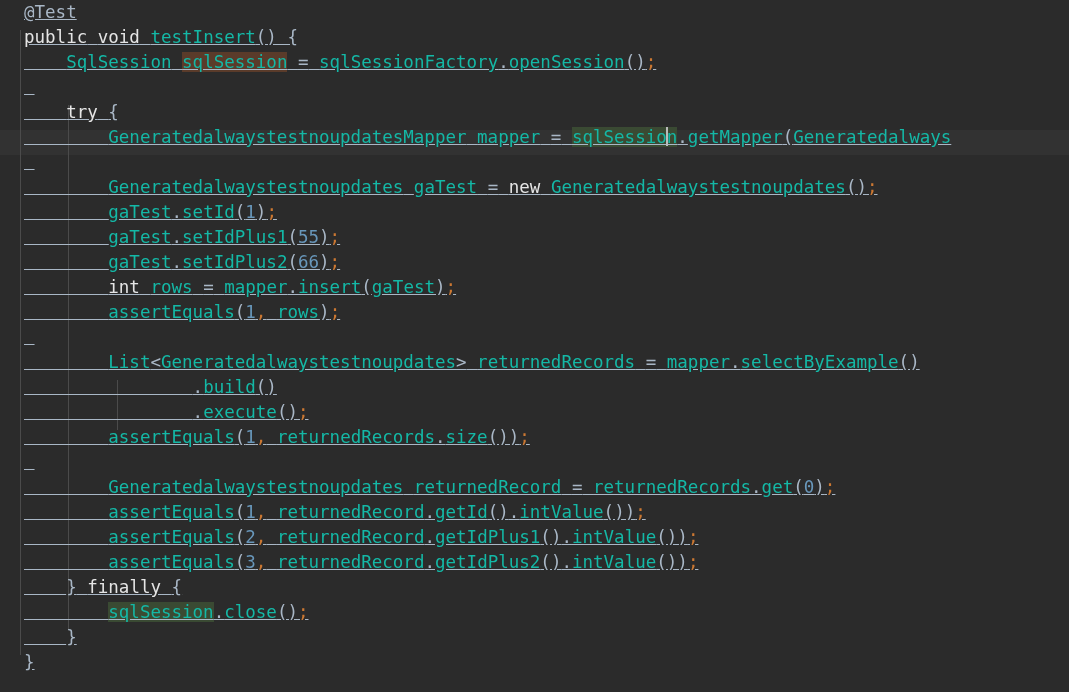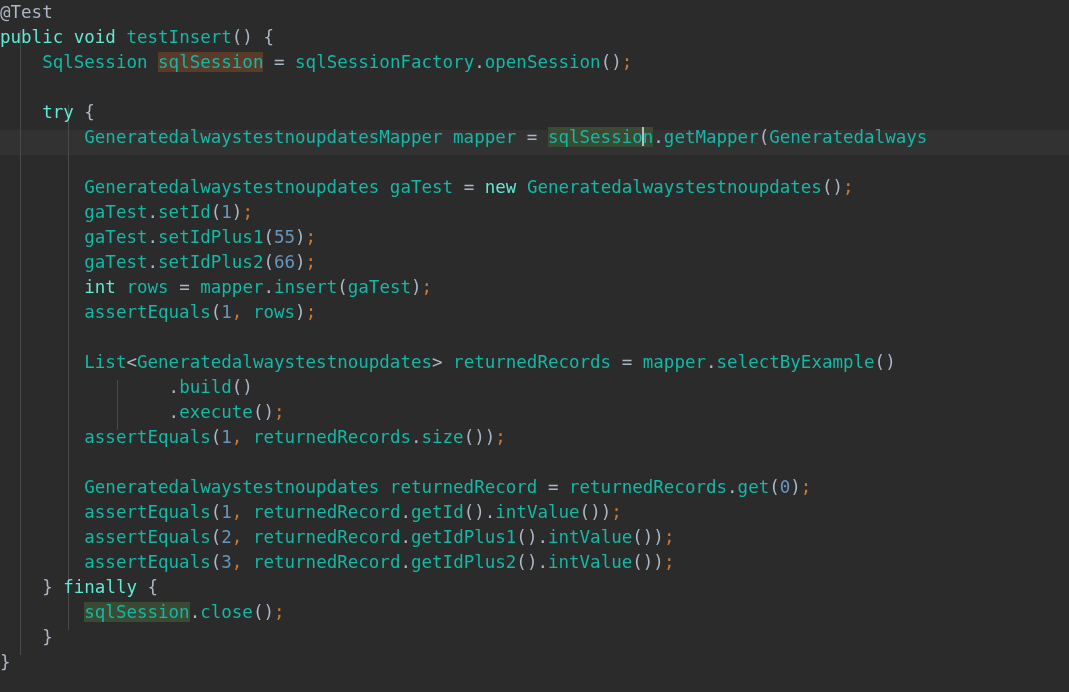--- a/index.html
+++ b/index.html
@@ -48,25 +48,26 @@
     font-family: "DejaVu Sans Mono", "Liberation Mono", monospace;
     font-size: 17.5px;
     line-height: 25px;
     color: #a9b7c6;
     white-space: pre;
     letter-spacing: 0px;
   }
   .ln {
     display: block;
     height: 25px;
-    padding-left: 0;
+    padding-left: 24px;
+    text-decoration: underline;
   }
 
   
-  .kw   { color: #5eead4; }
+  .kw   { color: #e5e5e5; }
   .num  { color: #6897bb; }
   .id   { color: #14b8a6; }
   .punc { color: #a9b7c6; }
   .semi { color: #cc7832; }
   .anno { color: #a9b7c6; }
 
   
   .hl-write {
     background: #5a3b2a;
   }

